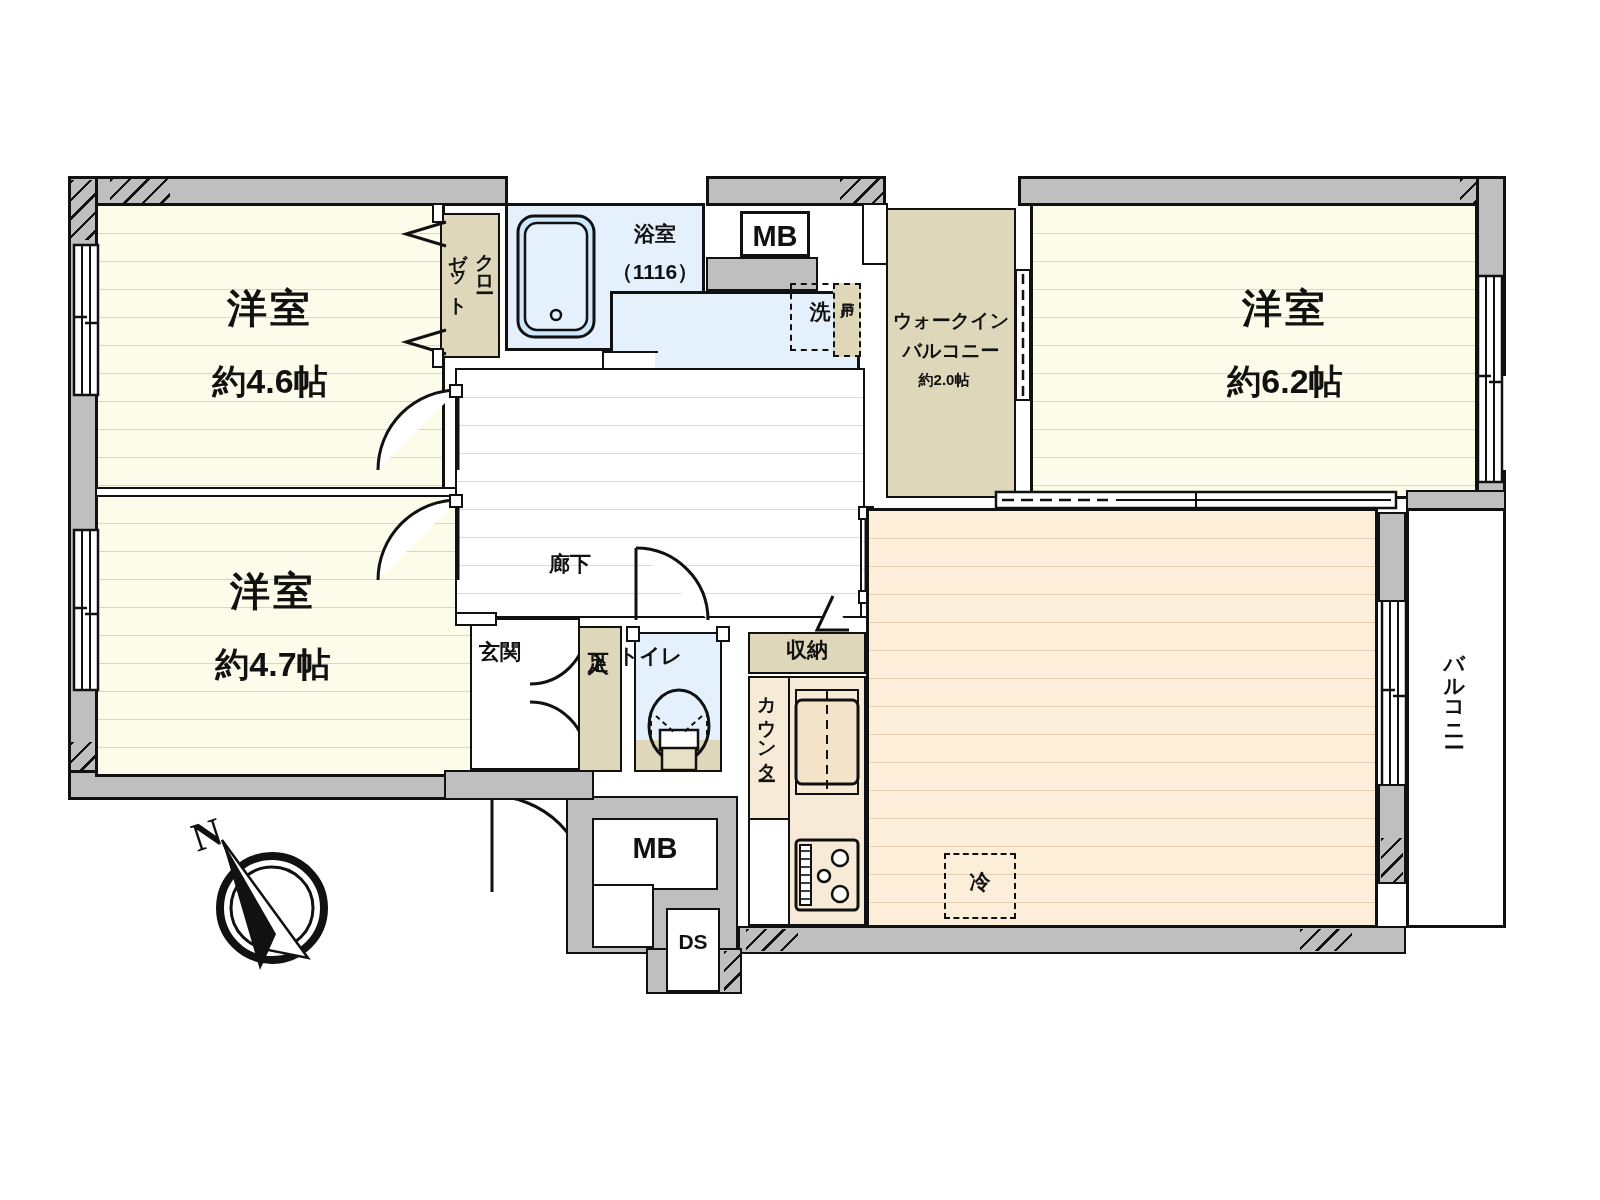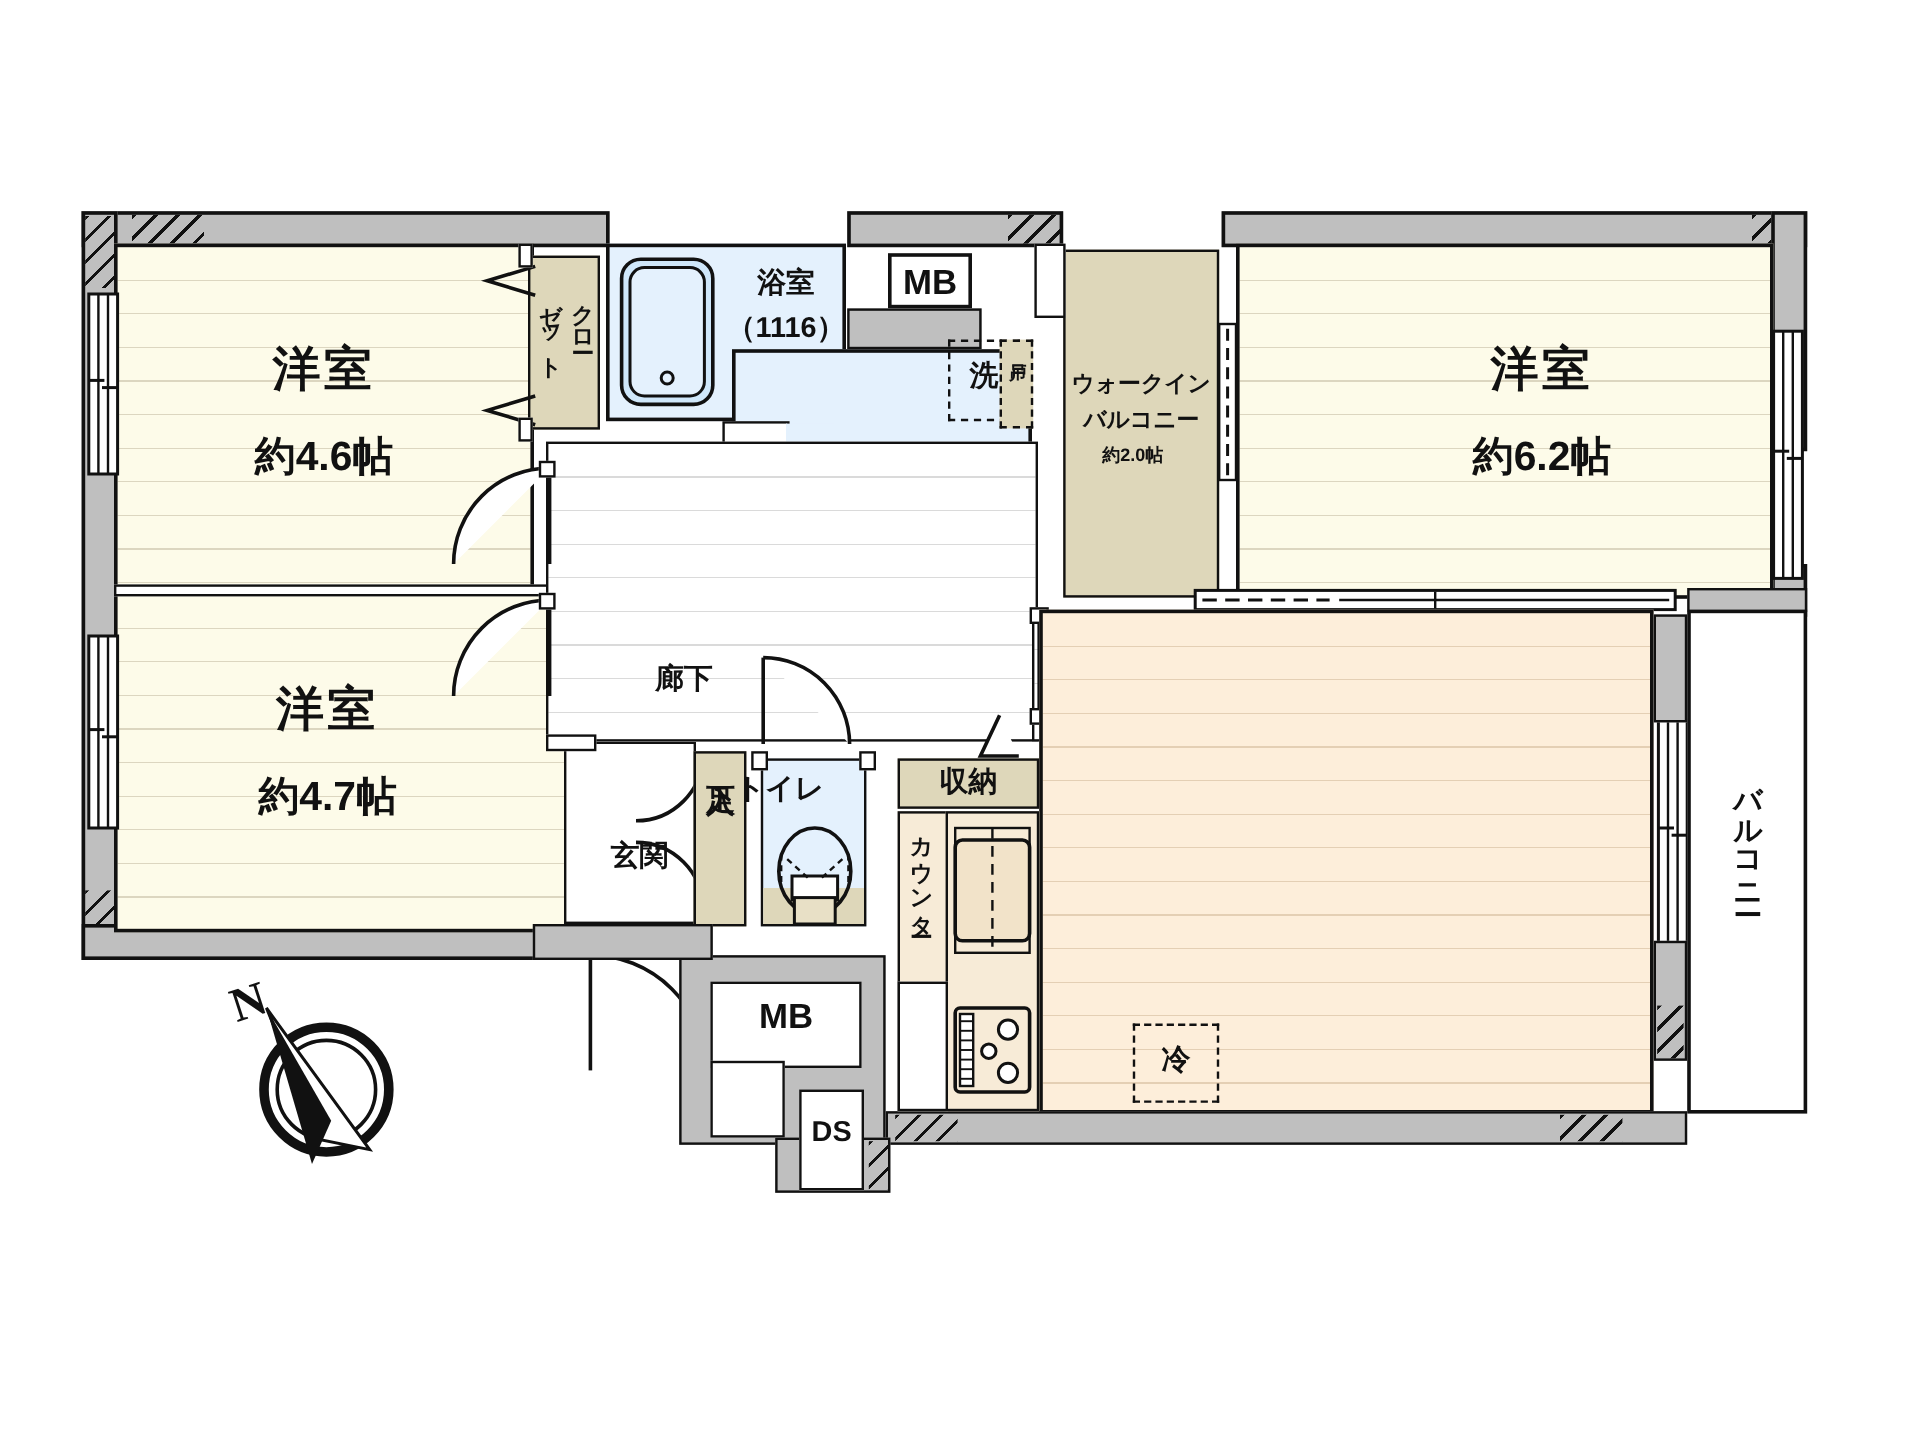--- a/index.html
+++ b/index.html
@@ -27,21 +27,21 @@
       rgba(0,0,0,0) 0px, rgba(0,0,0,0) 27px,
       #DADADA 27px, #DADADA 28px);}
   .ol{border:3px solid #111;}
   .ol2{border:2px solid #111;}
   
   .lbl{position:absolute;color:#111;line-height:1.15;text-align:center;white-space:nowrap;
        font-family:"Liberation Sans","DejaVu Sans",sans-serif;}
   .t-big{font-size:40px;font-weight:700;letter-spacing:3px;}
   .t-area{font-size:34px;font-weight:700;letter-spacing:0px;}
   .t-mid{font-size:29px;font-weight:700;}
-  .t-sm{font-size:24px;font-weight:700;}
+  .t-sm{font-size:21px;font-weight:700;}
   .t-xs{font-size:19px;font-weight:700;}
   .t-xxs{font-size:15px;font-weight:700;}
   .vert{writing-mode:vertical-rl;text-orientation:upright;white-space:nowrap;}
   .dashbox{border:2.5px dashed #111;background:transparent;}
   
   .hatch{background-image:repeating-linear-gradient(135deg,
       #111 0px,#111 2.5px, rgba(0,0,0,0) 2.5px, rgba(0,0,0,0) 13px);}
   svg{display:block;overflow:visible;}
 </style>
 </head>
@@ -204,21 +204,21 @@
   </svg>
 
   <svg class="abs" style="left:866px;top:512px;width:86px;height:86px;">
     <path d="M0,0 A86,86 0 0 1 86,86" fill="#fff" stroke="#111" stroke-width="3"></path>
     <line x1="0" y1="0" x2="0" y2="86" stroke="#111" stroke-width="3"></line>
   </svg>
   <div class="abs f-white ol2" style="left:858px;top:506px;width:16px;height:14px;"></div>
   <div class="abs f-white ol2" style="left:858px;top:590px;width:16px;height:14px;"></div>
 
   <div class="abs f-white ol2" style="left:470px;top:618px;width:110px;height:152px;"></div>
-  <div class="lbl t-sm" style="left:470px;top:700px;width:60px;padding-left:33px;">玄関</div>
+  <div class="lbl t-sm" style="left:470px;top:640px;width:60px;">玄関</div>
 
   <svg class="abs" style="left:530px;top:628px;width:56px;height:130px;">
     <path d="M56,0 A56,56 0 0 1 0,56" fill="none" stroke="#111" stroke-width="3"></path>
     <path d="M56,130 A56,56 0 0 0 0,74" fill="none" stroke="#111" stroke-width="3"></path>
     <line x1="56" y1="0" x2="56" y2="130" stroke="#111" stroke-width="2.5"></line>
   </svg>
 
   <div class="abs f-tan ol2" style="left:578px;top:626px;width:44px;height:146px;"></div>
   <div class="lbl t-sm vert" style="left:586px;top:636px;">下足入</div>
 

